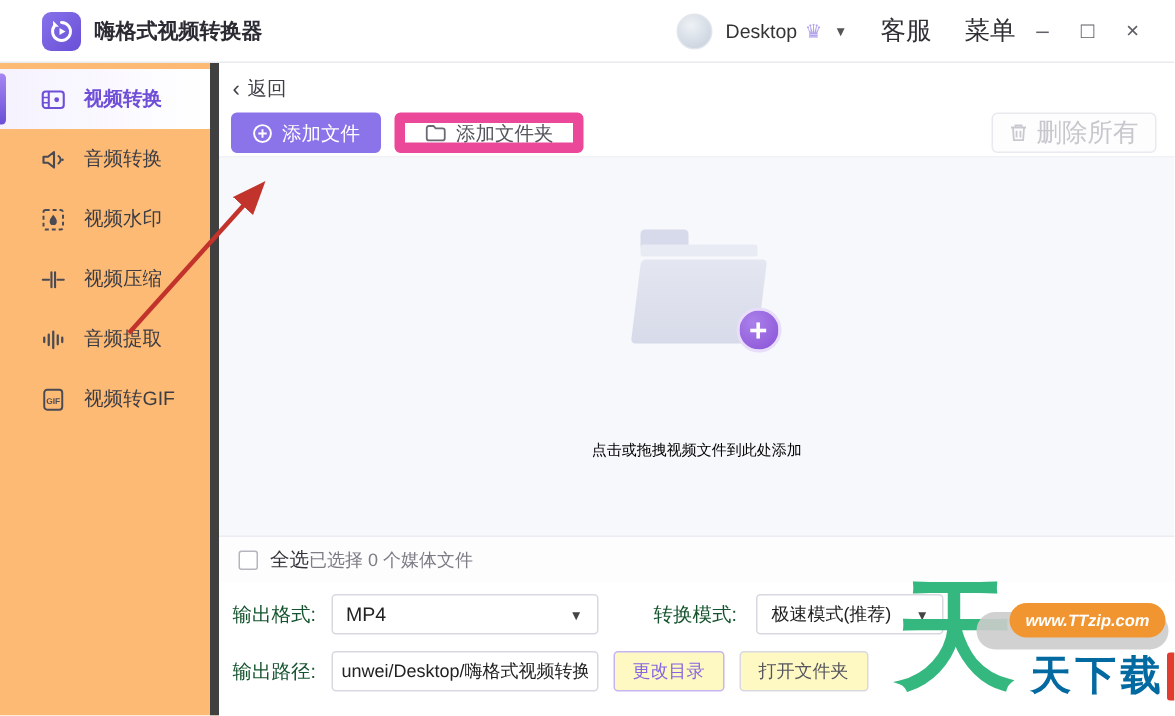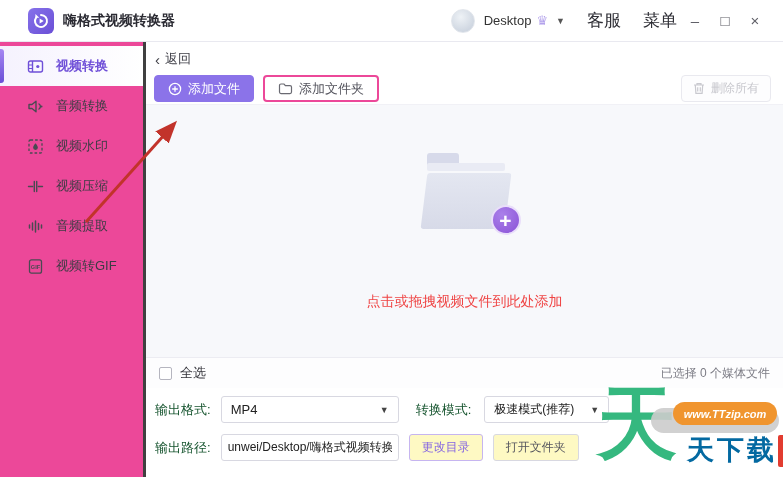--- a/index.html
+++ b/index.html
@@ -19,68 +19,68 @@
   .app-title { font-size:14px; font-weight:bold; color:#2b2b33; }
   .tb-right { display:flex; align-items:center; }
   .avatar { width:24px; height:24px; border-radius:50%;
     background:radial-gradient(circle at 40% 32%, #eef2f6, #c3ccd9); border:1px solid #e2e6ec; }
   .username { font-size:13px; color:#333; margin-left:9px; }
   .vip-badge { color:#b4a3ec; font-size:13px; margin-left:5px; }
   .caret-sm { color:#555; font-size:9px; margin-left:8px; }
   .tb-link { font-size:17px; color:#2f2f36; margin-left:22px; cursor:pointer; }
   .win-btn { font-size:15px; color:#606068; width:24px; text-align:center; margin-left:6px; cursor:pointer; }
   
-  .sidebar { position:absolute; top:42px; left:0; bottom:0; width:146px; background:#ec4899;
-    border-right:3px solid #404040; padding-top:4px; z-index:5; }
+  .sidebar { position:absolute; top:42px; left:0; bottom:0; width:146px; background:#fdba74;
+    border-right:6px solid #404040; padding-top:4px; z-index:5; }
   .side-item { height:40px; display:flex; align-items:center; gap:12px; padding-left:27px;
     font-size:13px; color:#3c3c44; position:relative; cursor:pointer; }
   .side-item svg { flex:0 0 auto; }
   .side-item.active { color:#6f4fd8; font-weight:bold; background:linear-gradient(90deg,#f5f2fe,#ffffff); }
   .side-item.active::before { content:""; position:absolute; left:0; top:3px; bottom:3px; width:4px;
     background:linear-gradient(#a687f2,#6a4fd6); border-radius:0 3px 3px 0; }
   
   .main { position:absolute; left:146px; top:42px; right:0; bottom:0; background:#fff; }
   .back-row { position:absolute; top:8px; left:9px; display:flex; align-items:center; gap:5px;
     font-size:13px; color:#3e3e46; cursor:pointer; }
   .back-chevron { font-size:15px; color:#3e3e46; line-height:1; }
   .toolbar { position:absolute; top:33px; left:8px; right:12px; display:flex; gap:9px; align-items:center; }
   .btn { display:flex; align-items:center; gap:6px; height:27px; border-radius:4px;
     font-size:13px; padding:0 13px; cursor:pointer; font-family:inherit; }
   .btn-primary { background:#8b73e9; color:#fff; border:1px solid #8b73e9; }
-  .btn-outline { background:#fff; color:#55555e; border:2px solid #ec4899; }
+  .btn-outline { background:#fff; color:#55555e; border:7px solid #ec4899; }
   .btn-disabled { margin-left:auto; background:#fdfdfe; color:#c7c7cd; border:1px solid #e9e9ef;
-    font-size:12px; padding:0 11px; cursor:default; }
+    font-size:17px; padding:0 11px; cursor:default; }
   .dropzone { position:absolute; top:62px; left:0; right:0; height:254px; background:#f7f8fb;
     border-top:1px solid #f1f1f6; border-bottom:1px solid #ececf2;
     display:flex; flex-direction:column; align-items:center; cursor:pointer; }
   .folder { position:relative; width:96px; height:90px; margin-top:42px; }
   .folder-tab { position:absolute; left:10px; top:6px; width:32px; height:12px; background:#d7daea; border-radius:3px 3px 0 0; }
   .folder-back { position:absolute; left:10px; top:16px; width:78px; height:8px; background:#e9ebf4; border-radius:2px; }
   .folder-front { position:absolute; left:7px; top:26px; width:84px; height:56px;
     background:linear-gradient(180deg,#e4e7f1,#d7dae8); border-radius:3px; transform:skewX(-7deg); }
   .plus-badge { position:absolute; right:-8px; bottom:2px; width:30px; height:30px; border-radius:50%;
     background:radial-gradient(circle at 35% 30%, #aa80ea, #8a52d6); color:#fff; font-size:21px; font-weight:bold;
     display:flex; align-items:center; justify-content:center; border:2px solid #e9defa; line-height:1; }
-  .hint { margin-top:56px; font-size:14px; color:#ef4444; }
+  .hint { margin-top:56px; font-size:10px; color:#000000; }
   .select-row { position:absolute; top:316px; height:30px; left:0; right:0; background:#fdfdfe;
-    display:flex; align-items:center; justify-content:space-between; padding:0 13px; }
+    display:flex; align-items:center; padding:0 13px; }
   .sel-left { display:flex; align-items:center; gap:8px; cursor:pointer; }
   .checkbox { width:13px; height:13px; border:1px solid #b5b5bf; border-radius:2px; background:#fff; }
   .sel-label { font-size:13px; color:#33333a; }
   .sel-count { font-size:12px; color:#7c7c85; }
   .settings { position:absolute; top:346px; left:0; right:0; bottom:0; background:#fff; }
   .set-row { position:absolute; left:9px; display:flex; align-items:center; }
   .row1 { top:8px; } .row2 { top:46px; }
   .set-label { font-size:13px; color:#14532d; }
   .select-box { width:178px; height:27px; border:1px solid #d8d8e1; border-radius:3px; background:#fff;
     display:flex; align-items:center; justify-content:space-between; padding:0 9px; margin-left:10px;
     font-size:13px; color:#222; cursor:pointer; }
   .select-box.small { width:125px; font-size:12px; margin-left:13px; }
   .select-caret { font-size:9px; color:#444; }
-  .mode-label { margin-left:17px; }
+  .mode-label { margin-left:37px; }
   .path-input { width:178px; height:27px; border:1px solid #d8d8e1; border-radius:3px; margin-left:10px;
     padding:0 6px; font-size:12px; color:#222; font-family:inherit; }
   .btn-sm { height:27px; border-radius:3px; background:#fef9c3; font-size:12px; padding:0 12px;
     margin-left:10px; cursor:pointer; font-family:inherit; }
   .btn-purple { border:1px solid #c6b5f0; color:#8566e2; }
   .btn-gray { border:1px solid #d8d8e1; color:#55555e; }
   
   .arrow-overlay { position:absolute; inset:0; width:783px; height:477px; pointer-events:none; z-index:40; }
   .watermark { position:absolute; right:0; bottom:4px; width:196px; height:92px; pointer-events:none; z-index:50; }
   .wm-big { position:absolute; left:10px; top:-2px; font-size:80px; line-height:90px; font-weight:900; color:#35b87f; }

